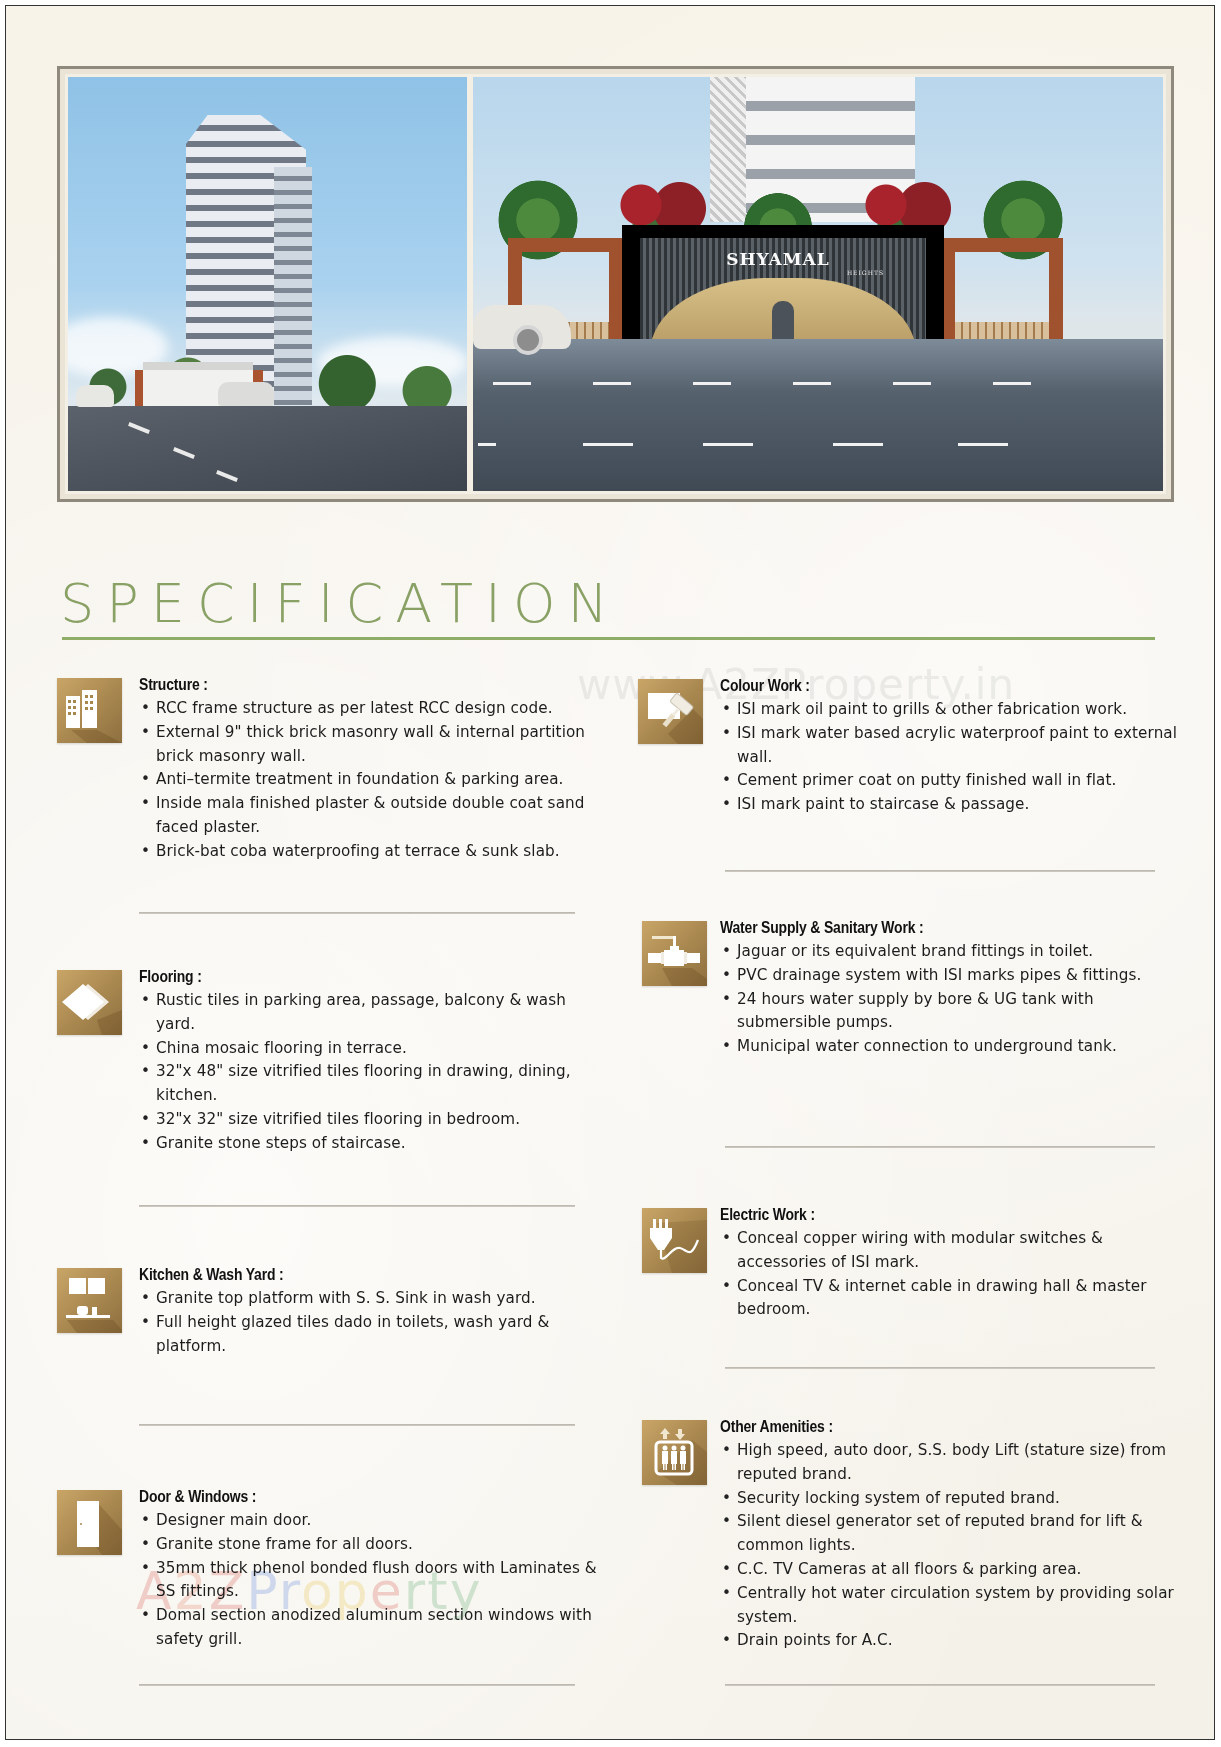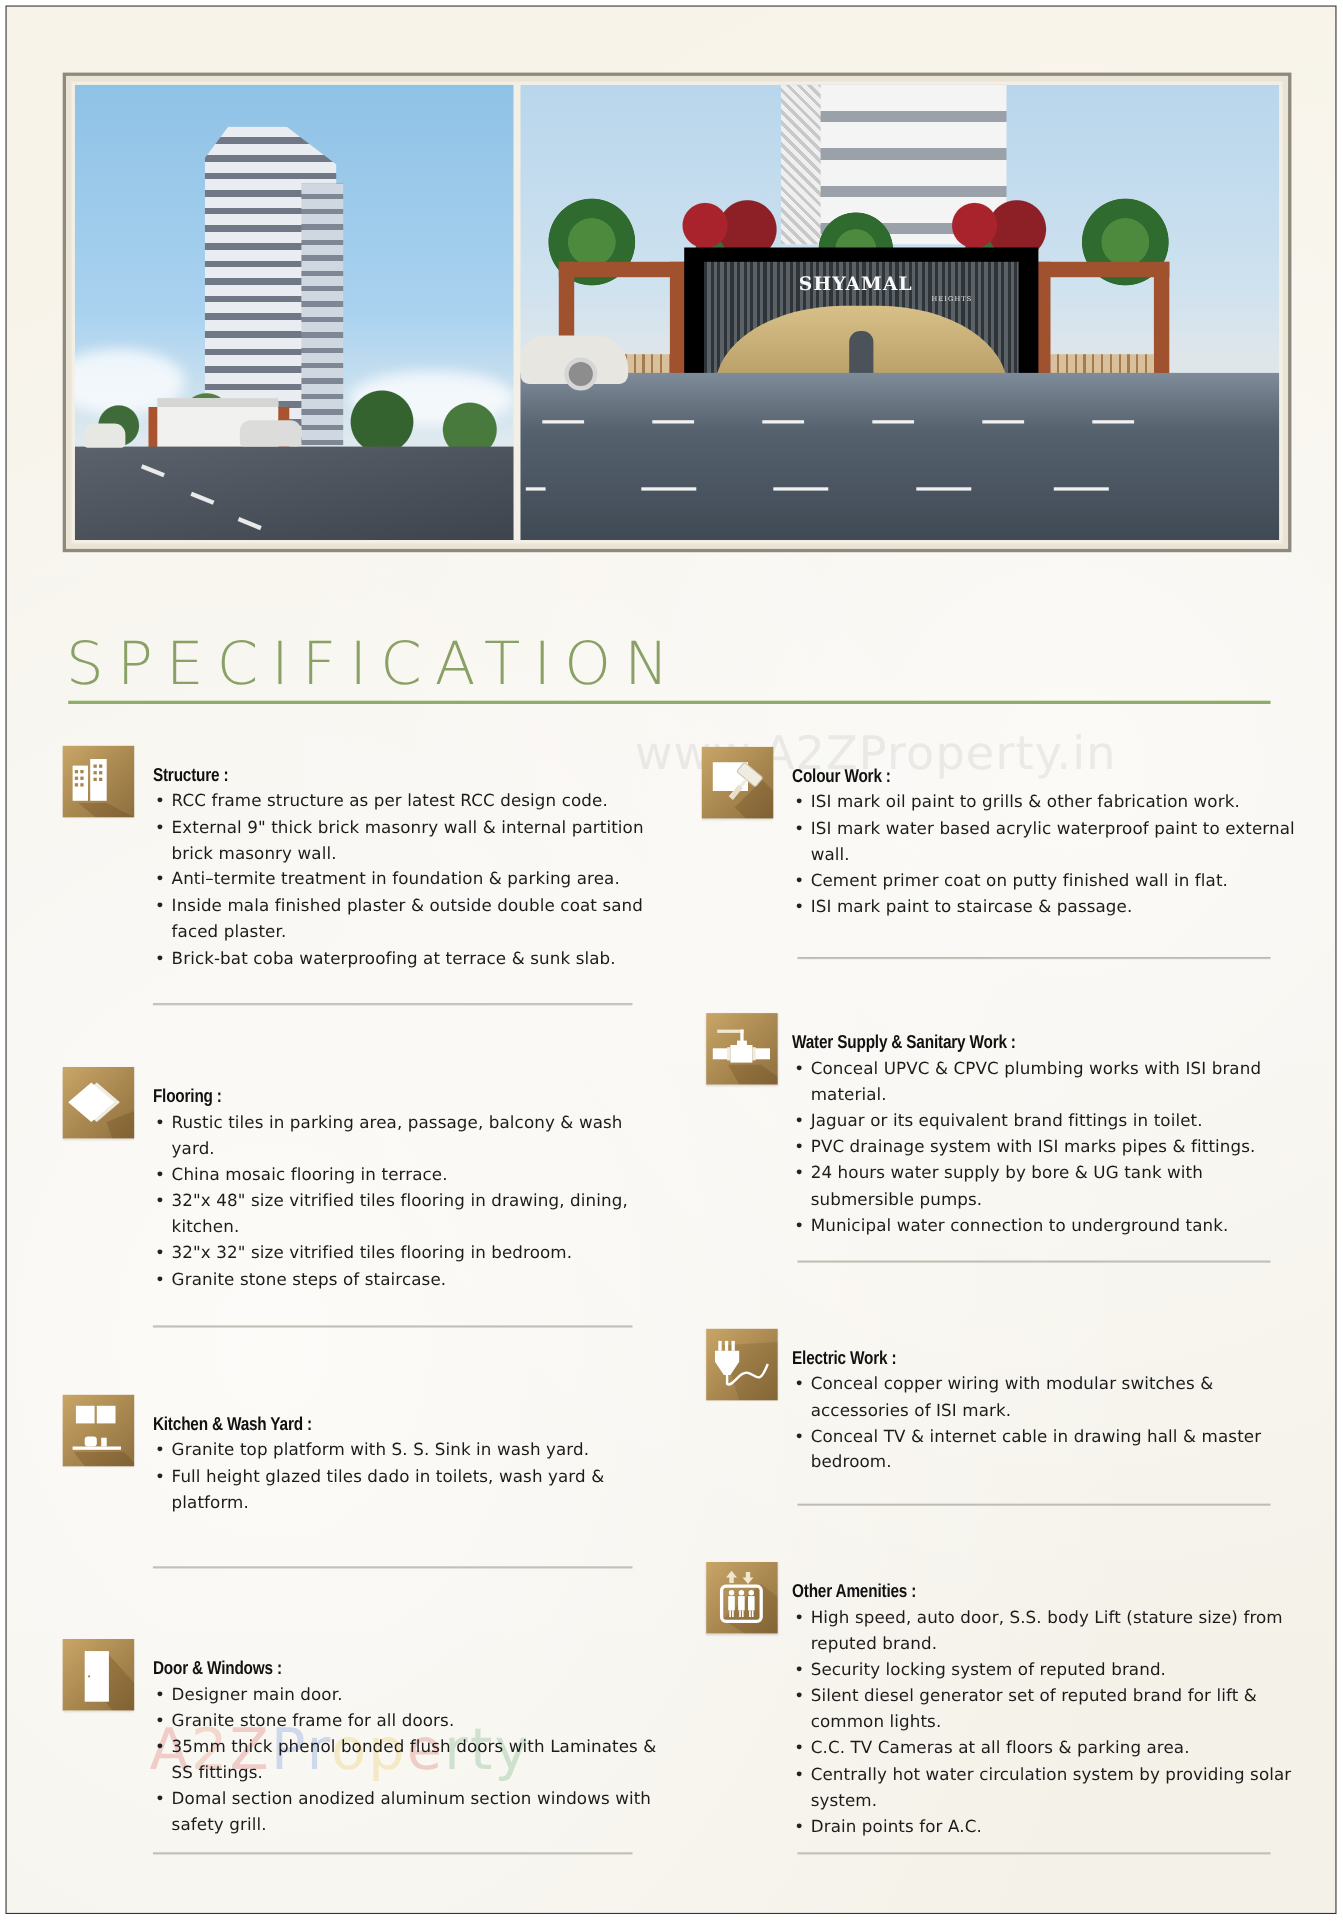--- a/index.html
+++ b/index.html
@@ -83,21 +83,21 @@
   .wm-logo span { opacity: 0.22; }
 
   
   .spec { position: absolute; }
   .spec .icon-tile {
     position: absolute; left: 0; top: 0; width: 65px; height: 65px;
     background: linear-gradient(135deg, #c9a567 0%, #a8874f 55%, #8d6f3f 100%);
     box-shadow: 0 1px 2px rgba(0,0,0,0.15);
   }
   .spec .icon-tile svg { width: 65px; height: 65px; display: block; }
-  .spec .body { position: absolute; left: 82px; top: -5px; width: 460px; margin-top: 20px; }
+  .spec .body { position: absolute; left: 82px; top: -5px; width: 460px; }
   .spec .heading {
     font-family: "Liberation Sans Narrow", "Liberation Sans", sans-serif; font-weight: bold;
     font-size: 17px; color: #111; transform: scaleX(0.82); transform-origin: left center;
     white-space: nowrap; line-height: 24px; letter-spacing: -0.2px;
   }
   .spec ul { list-style: none; }
   .spec li {
     position: relative; padding-left: 17px; font-size: 16.6px; line-height: 23.8px; color: #1c1c1c;
     font-family: "DejaVu Sans", sans-serif; font-size: 15.2px; letter-spacing: 0.1px;
   }
@@ -304,21 +304,20 @@
           <rect x="22" y="29" width="20" height="16" fill="#fff"></rect>
           <rect x="6" y="32" width="14" height="10" fill="#fff"></rect>
           <rect x="44" y="32" width="14" height="10" fill="#fff"></rect>
           <rect x="19" y="31" width="3" height="12" fill="#f1ece1"></rect>
           <rect x="42" y="31" width="3" height="12" fill="#f1ece1"></rect>
         </svg>
     </div>
     <div class="body" style="left:78px;">
       <div class="heading">Water Supply &amp; Sanitary Work :</div>
       <ul>
-        <li>Conceal UPVC &amp; CPVC plumbing works with ISI brand material.</li>
         <li>Jaguar or its equivalent brand fittings in toilet.</li>
         <li>PVC drainage system with ISI marks pipes &amp; fittings.</li>
         <li>24 hours water supply by bore &amp; UG tank with submersible pumps.</li>
         <li>Municipal water connection to underground tank.</li>
       </ul>
     </div>
   </div>
   <div class="divider" style="left:719px;top:1140px;width:430px;"></div>
 
   <div class="spec" style="left:636px;top:1202px;">

